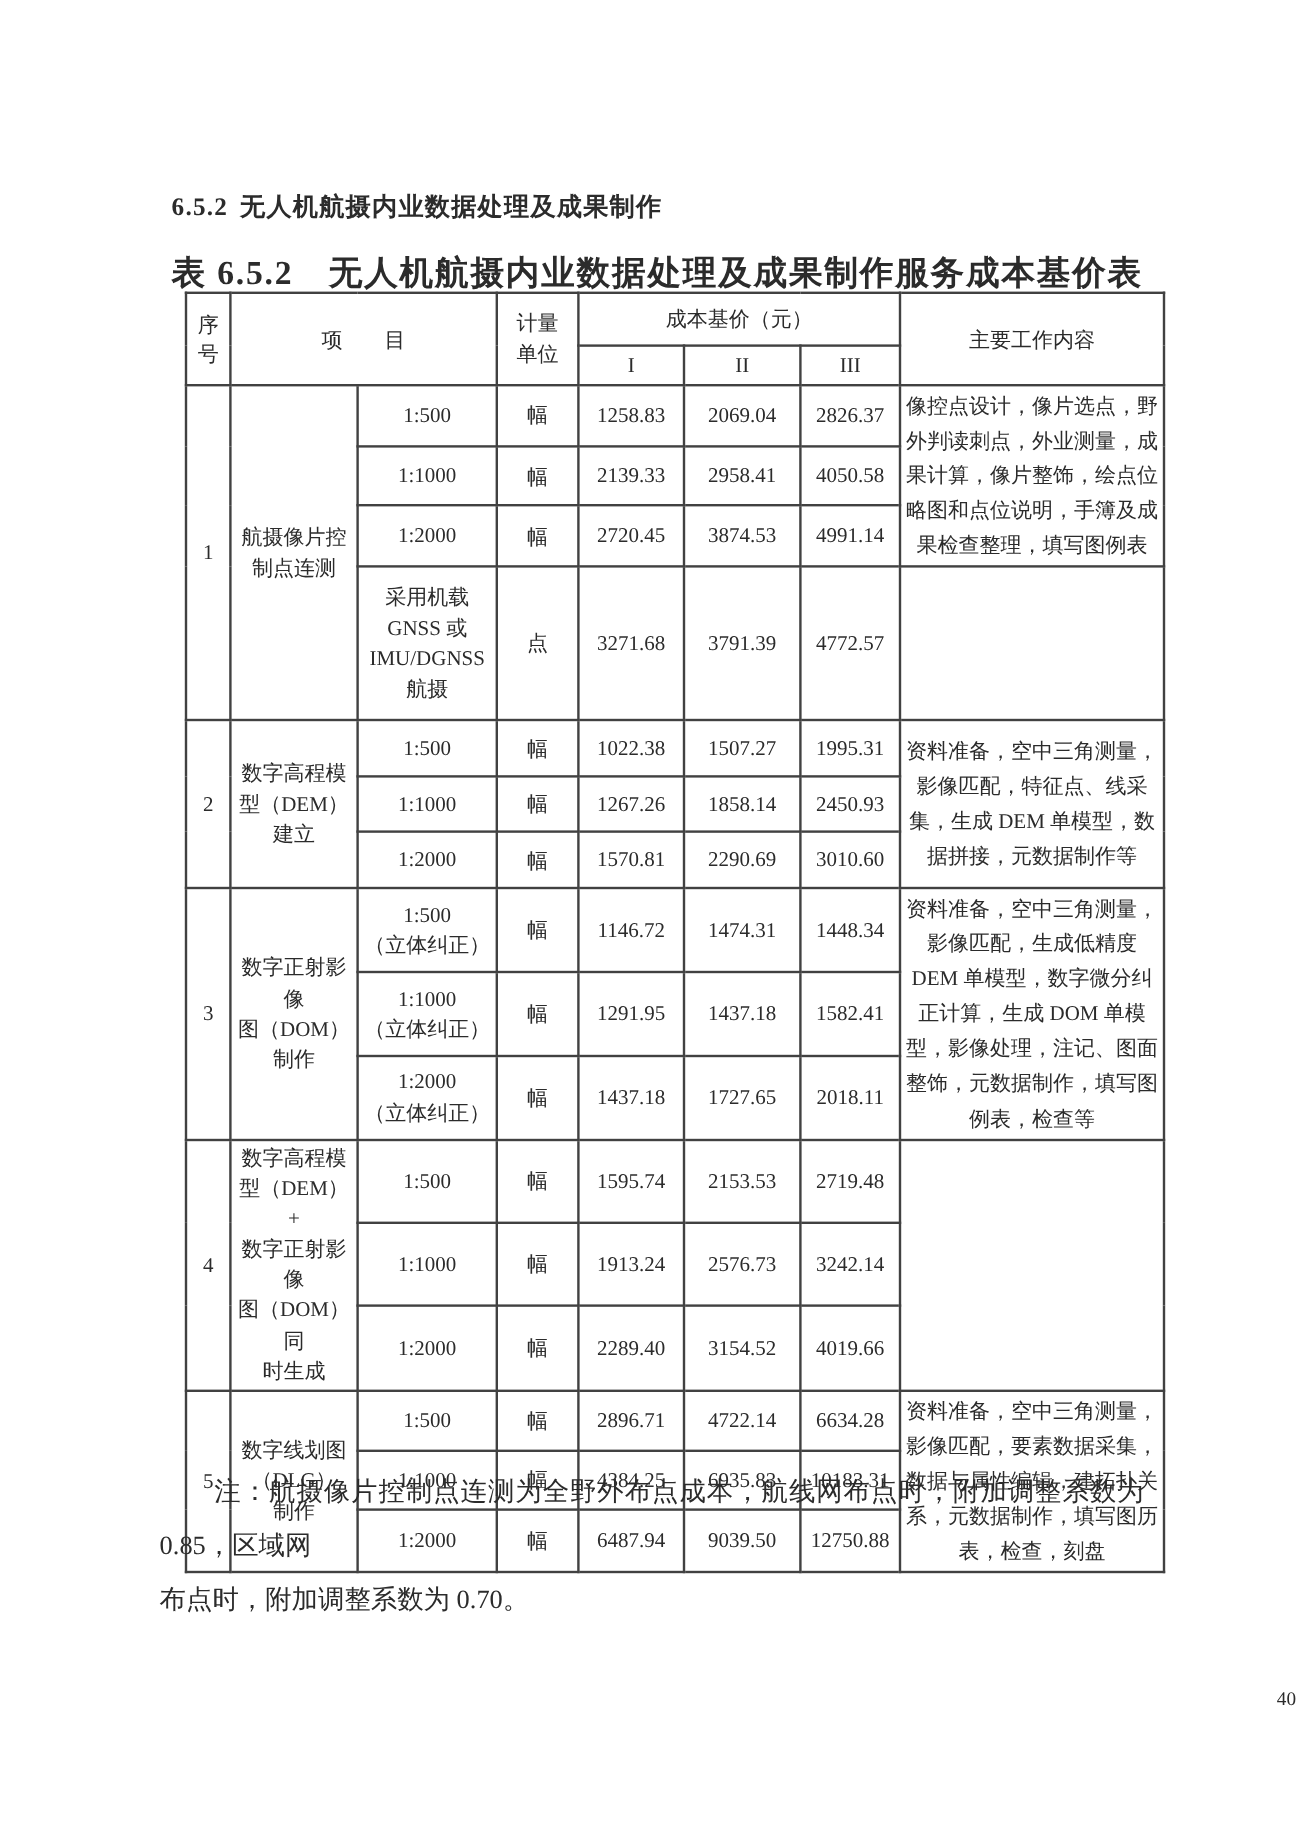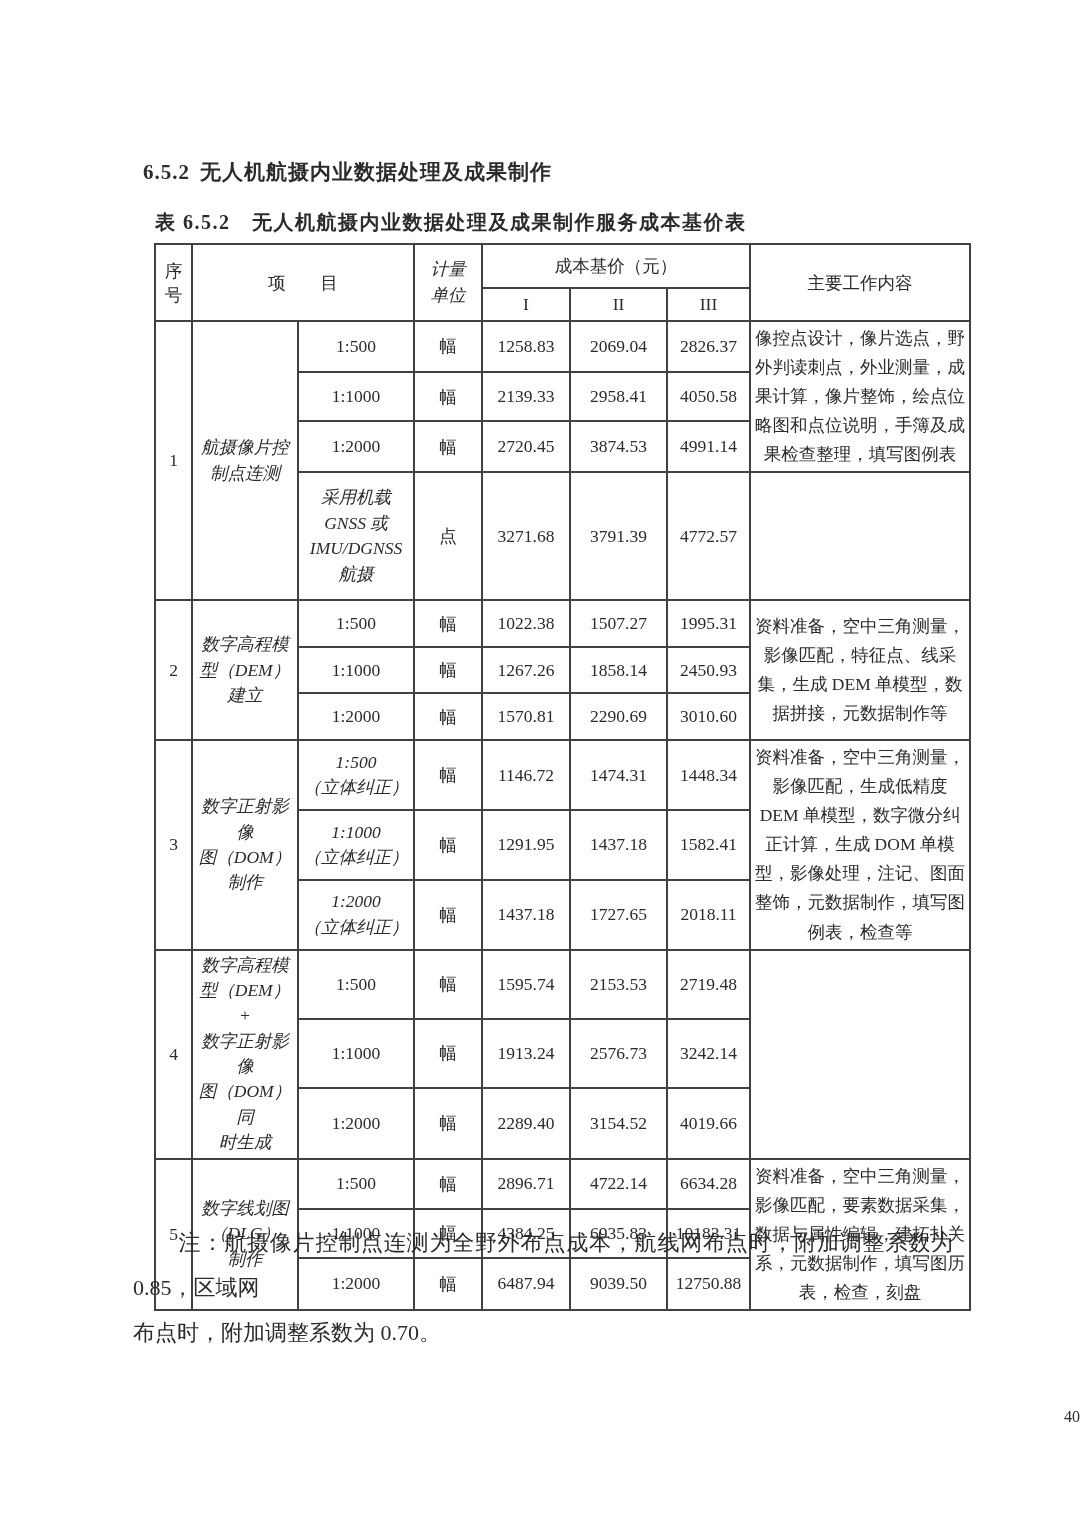--- a/index.html
+++ b/index.html
@@ -11,34 +11,34 @@
     color:#2b2b2b;
     overflow:hidden;
   }
   .heading{
     position:absolute;left:143px;top:158px;
     font-size:21px;font-weight:700;letter-spacing:1px;
   }
   .heading .num{margin-right:10px;}
   .table-title{
     position:absolute;left:143px;top:209px;
-    font-size:20px;font-weight:700;letter-spacing:1.5px;margin-left:12px;
+    font-size:28px;font-weight:700;letter-spacing:1.5px;
   }
   table.cost{
     position:absolute;left:133px;top:243px;
     width:815px;border-collapse:collapse;table-layout:fixed;margin-left:21px;
   }
   table.cost td,table.cost th{
     border:2px solid #414141;
     font-size:17.5px;font-weight:400;
     text-align:center;vertical-align:middle;
     padding:2px 4px;color:#2b2b2b;
     overflow:hidden;
   }
-  .preline{white-space:pre-line;line-height:1.45;font-style:italic;}
+  .preline{white-space:pre-line;line-height:1.45;}
   td.work{
     text-align:justify;vertical-align:top;
     padding:8px 9px 4px 10px;line-height:1.66;font-size:17.5px;
   }
   .note{
     position:absolute;left:133px;top:1220px;width:820px;
     font-size:22px;line-height:2.05;
     text-align:justify;white-space:pre-line;
   }
   .pageno{

